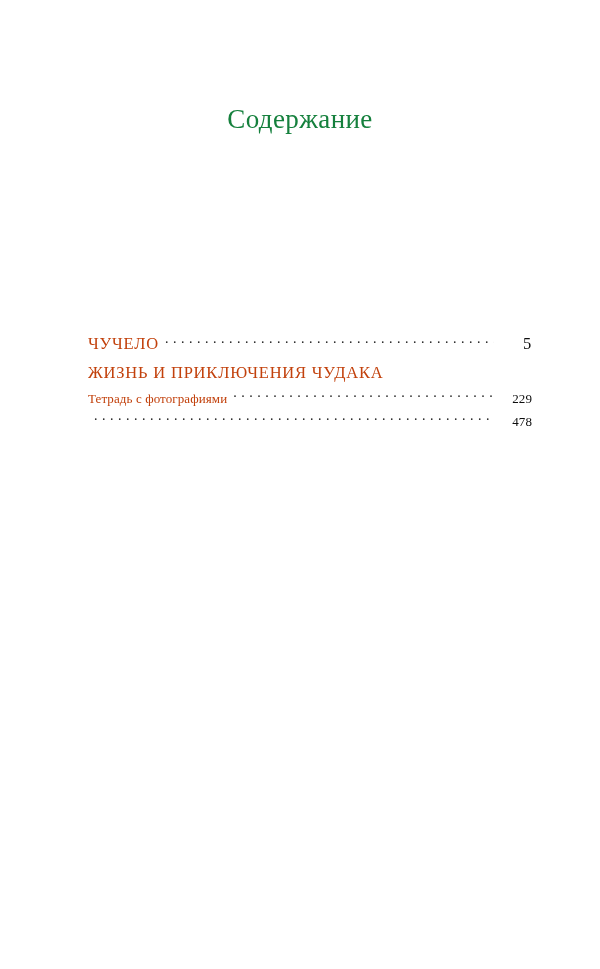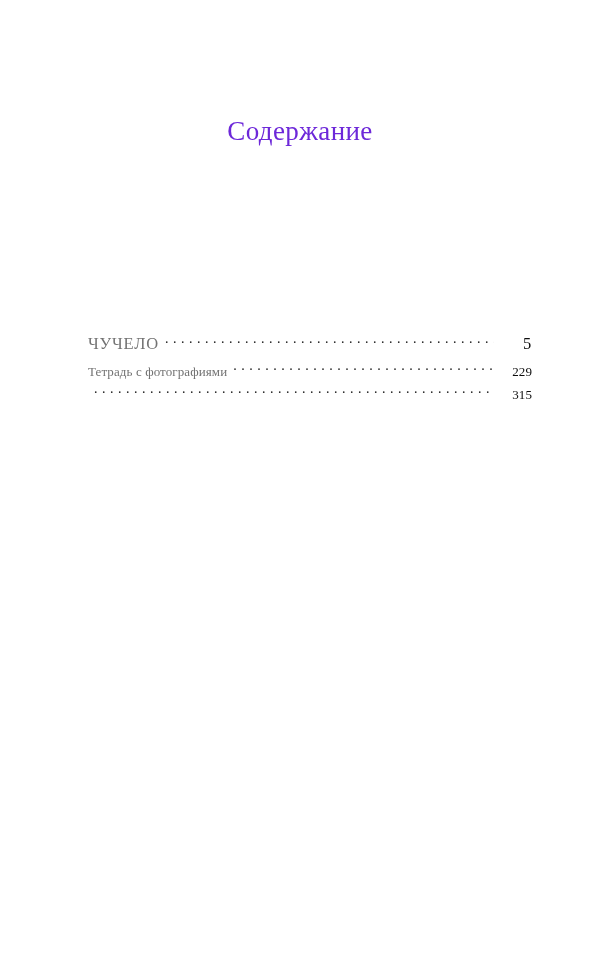--- a/index.html
+++ b/index.html
@@ -11,44 +11,44 @@
     position: relative;
     width: 600px;
     height: 969px;
     background: #ffffff;
     font-family: "Liberation Serif", "DejaVu Serif", serif;
     color: #111111;
     overflow: hidden;
   }
   .toc-title {
     position: absolute;
-    top: 116px;
+    top: 104px;
     left: 0;
     width: 600px;
     text-align: center;
     font-size: 27px;
     font-weight: 400;
     letter-spacing: 0.4px;
-    color: #6d28d9;
+    color: #15803d;
   }
   .toc-list {
     position: absolute;
     top: 332px;
     left: 88px;
     width: 444px;
   }
   .toc-entry {
     display: flex;
     align-items: baseline;
     width: 100%;
     white-space: nowrap;
   }
   .toc-entry .label {
     flex: 0 0 auto;
-    color: #737373;
+    color: #c2410c;
   }
   .toc-entry .leader {
     flex: 1 1 auto;
     overflow: hidden;
     margin: 0 4px 0 6px;
     position: relative;
     height: 1em;
   }
   .toc-entry .leader::before {
     content: ". . . . . . . . . . . . . . . . . . . . . . . . . . . . . . . . . . . . . . . . . . . . . . . . . . . . . . . . . . . . . . . . . . . . . . . . . . . . . . . . . . . . . . . . . . . . . . . . . . . . . . . . . . . .";
@@ -99,26 +99,30 @@
   <div class="toc-title">Содержание</div>
 
   <div class="toc-list">
 
     <div class="toc-entry entry-chapter">
       <span class="label">ЧУЧЕЛО</span>
       <span class="leader"></span>
       <span class="page-num">5</span>
     </div>
 
+    <div class="toc-entry entry-heading">
+      <span class="label">ЖИЗНЬ И ПРИКЛЮЧЕНИЯ ЧУДАКА</span>
+
+    </div>
 
     <div class="toc-entry entry-item">
       <span class="label">Тетрадь с фотографиями</span>
       <span class="leader"></span>
       <span class="page-num">229</span>
     </div>
 
     <div class="toc-entry entry-item">
       <span class="leader"></span>
-      <span class="page-num">315</span>
+      <span class="page-num">478</span>
     </div>
 
   </div>
 </div>
 
 </body></html>

